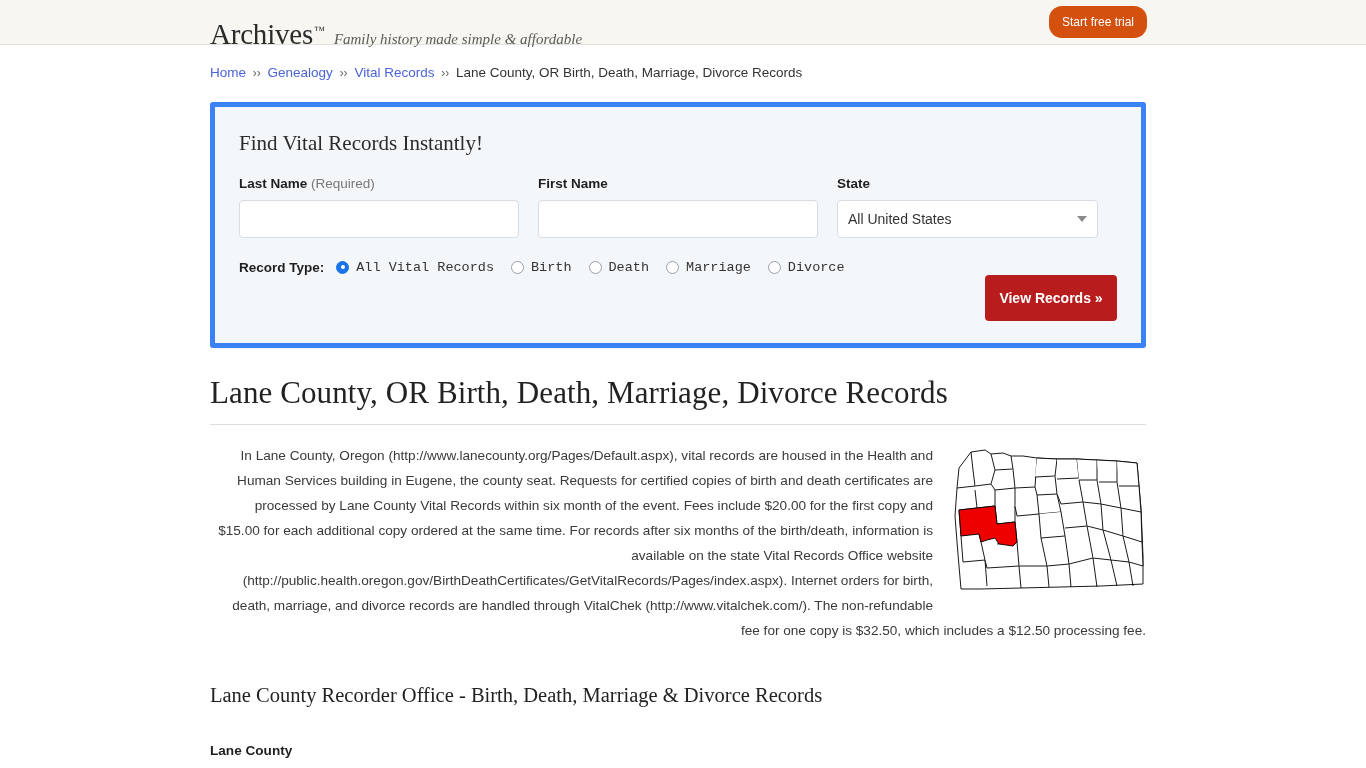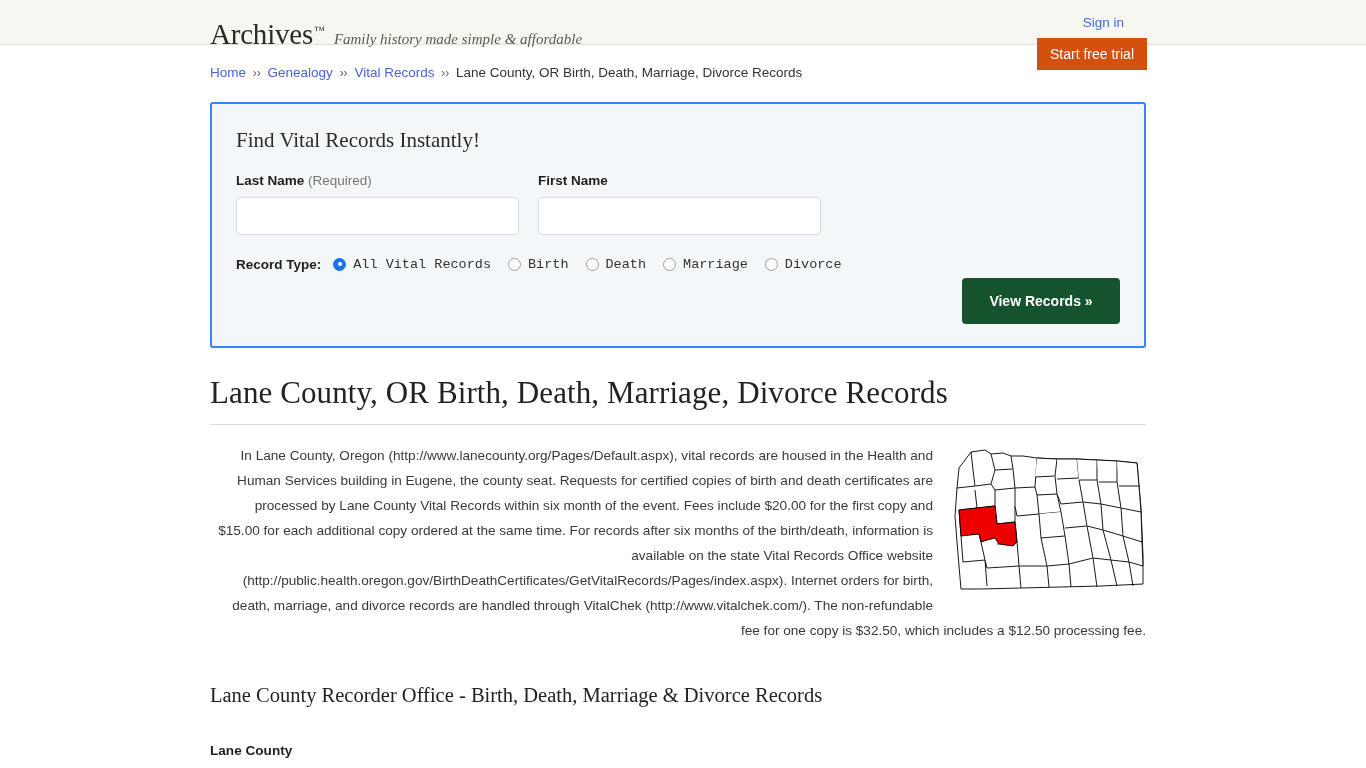--- a/index.html
+++ b/index.html
@@ -64,29 +64,28 @@
     text-decoration: none;
     cursor: pointer;
   }
   .trial-btn {
     position: absolute;
     right: 219px;
     top: 6px;
     background: #d4500f;
     color: #ffffff;
     border: none;
-    border-radius: 0;
-    font-size: 14px;
+    border-radius: 13px;
+    font-size: 12px;
     font-family: "Liberation Sans", sans-serif;
     padding: 0 13px;
     height: 32px;
     line-height: 32px;
     cursor: pointer;
     white-space: nowrap;
-    margin-top: 32px;
   }
 
   
   .page {
     width: 1366px;
     padding: 0;
   }
   .container {
     width: 936px;
     margin-left: 210px;
@@ -109,21 +108,21 @@
     color: #666666;
     margin: 0 3px;
     font-size: 12px;
   }
   .bc-current { color: #333333; }
 
   
   .search-panel {
     margin-top: 20px;
     background: #f4f7fa;
-    border: 2px solid #3b82f6;
+    border: 5px solid #3b82f6;
     border-radius: 3px;
     width: 936px;
     height: 246px;
     position: relative;
     padding: 24px;
     box-shadow: 0 1px 1px rgba(0,0,0,0.03);
   }
   .panel-title {
     font-family: "Liberation Serif", serif;
     font-size: 21px;
@@ -235,28 +234,28 @@
     width: 4px; height: 4px;
     border-radius: 50%;
     background: #ffffff;
   }
 
   
   .view-btn {
     position: absolute;
     right: 24px;
     bottom: 22px;
-    background: #14532d;
+    background: #b91c1c;
     color: #ffffff;
     border: none;
     border-radius: 4px;
     font-size: 14px;
     font-weight: bold;
     font-family: "Liberation Sans", sans-serif;
-    width: 158px;
+    width: 132px;
     height: 46px;
     cursor: pointer;
   }
 
   
   .page-title {
     font-family: "Liberation Serif", serif;
     font-size: 31px;
     font-weight: normal;
     color: #222222;
@@ -353,20 +352,31 @@
           <input class="text-input" type="text" placeholder="" style="">
         </div>
 
         <div class="field-col">
           <label class="field-label">
             <span>First Name</span>
           </label>
           <input class="text-input" type="text" placeholder="" style="">
         </div>
 
+        <div class="field-col">
+          <label class="field-label">
+            <span>State</span>
+          </label>
+          <div class="select-wrap">
+            <select class="state-select">
+              <option>All United States</option>
+            </select>
+            <span class="select-arrow"></span>
+          </div>
+        </div>
       </div>
 
       <div class="radio-row">
         <span class="rt-label">Record Type:</span>
 
         <label class="radio-item">
           <span class="radio-dot checked"></span>
           <span>All Vital Records</span>
         </label>
 

